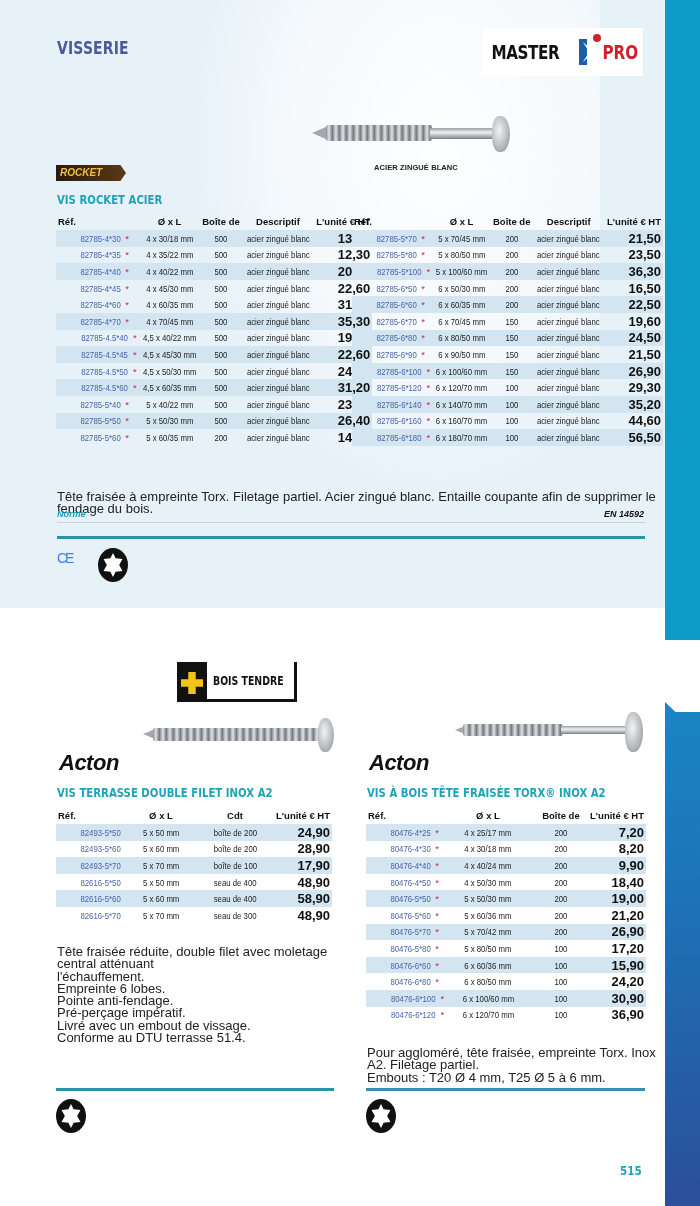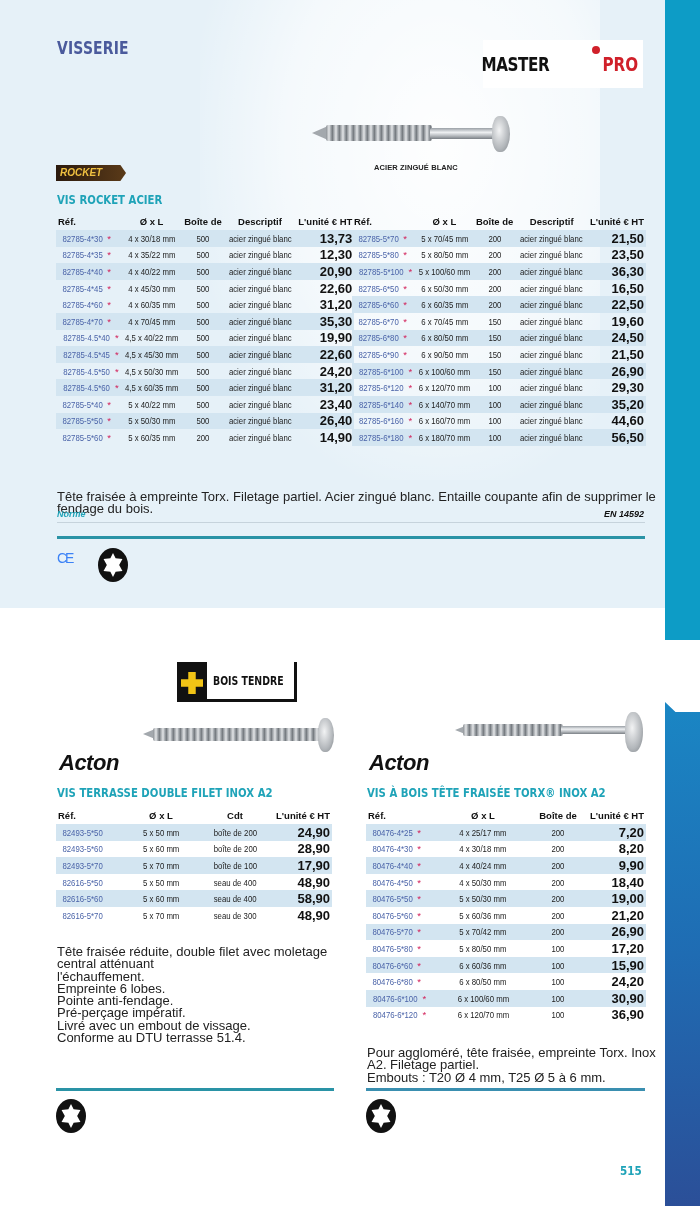--- a/index.html
+++ b/index.html
@@ -12,21 +12,21 @@
       background: radial-gradient(ellipse at 60% 30%, rgba(255,255,255,0.95) 0%, rgba(255,255,255,0.6) 45%, rgba(255,255,255,0) 75%); }
 
     
     .band-top { position: absolute; left: 665px; top: 0; width: 35px; height: 640px; background: #0d9cc6; }
     .band-bot { position: absolute; left: 665px; top: 702px; width: 35px; height: 504px;
       background: linear-gradient(180deg, #1a86c4 0%, #1f6cb3 50%, #2b4f98 100%);
       clip-path: polygon(0 0, 30% 10px, 100% 10px, 100% 100%, 0 100%); }
 
     .section-title { position: absolute; left: 57px; top: 38px; font-size: 17px; font-weight: bold; color: #4a5a9c; letter-spacing: 0.2px; font-family: "DejaVu Sans", sans-serif; transform: scaleX(0.82); transform-origin: left; }
 
-    .logo { position: absolute; left: 483px; top: 40px; width: 160px; height: 48px; background: #fff; display: flex; align-items: center; justify-content: flex-end; gap: 20px; }
+    .logo { position: absolute; left: 483px; top: 28px; width: 160px; height: 48px; background: #fff; display: flex; align-items: center; justify-content: space-between; gap: 11px; }
     .logo .master { font-weight: 900; font-size: 19px; color: #111; font-family: "DejaVu Sans", sans-serif; transform: scaleX(0.8); letter-spacing: -0.5px; }
     .logo .pro { font-weight: 900; font-size: 19px; color: #d0202a; font-family: "DejaVu Sans", sans-serif; transform: scaleX(0.8); }
     .logo .mark { width: 26px; height: 26px; background: #1e5ea8; position: relative; }
     .logo .mark::before { content: ""; position: absolute; left: 4px; top: 3px; width: 18px; height: 20px; background: #fff; clip-path: polygon(0 0, 45% 35%, 100% 0, 60% 50%, 100% 100%, 45% 65%, 0 100%, 35% 50%); }
     .logo .mark::after { content: ""; position: absolute; left: 14px; top: -5px; width: 8px; height: 8px; border-radius: 50%; background: #d0202a; }
 
     
     .screw { position: absolute; }
     .screw .shank { position: absolute; background: linear-gradient(180deg, #9aa0a6 0%, #eef0f2 40%, #b8bcc0 70%, #7a7f85 100%); border-radius: 2px; }
     .screw .thread { position: absolute; background: repeating-linear-gradient(90deg, #8b9095 0px, #e4e6e8 3px, #9ba0a5 5px, #6c7176 7px); border-radius: 2px; }
@@ -36,21 +36,21 @@
     .caption { position: absolute; left: 374px; top: 163px; font-size: 7.5px; font-weight: bold; color: #222; letter-spacing: 0.1px; }
 
     .rocket-badge { position: absolute; left: 56px; top: 165px; width: 70px; height: 16px; background: linear-gradient(90deg, #2b1a0e, #5a3a18); color: #f0c040; font-size: 10px; font-weight: bold; font-style: italic; padding-left: 4px; line-height: 16px; clip-path: polygon(0 0, 92% 0, 100% 50%, 92% 100%, 0 100%); }
 
     .prod-title { position: absolute; font-size: 13px; font-weight: bold; color: #1fa3b8; font-family: "DejaVu Sans", sans-serif; transform: scaleX(0.78); transform-origin: left; white-space: nowrap; }
 
     table.t { position: absolute; border-collapse: collapse; font-size: 10px; font-family: "Liberation Sans", sans-serif; }
     table.t th { font-weight: bold; text-align: center; font-size: 9.5px; height: 18px; color: #111; white-space: nowrap; }
     table.t td { height: 16.6px; white-space: nowrap; font-size: 9.5px; text-align: center; color: #222; }
     table.t tr.alt td { background: #d3e5f1; }
-    table.t td.ref { text-align: left; color: #4a63a8; padding-left: 2px; }
+    table.t td.ref { text-align: left; color: #4a63a8; padding-left: 20px; }
     table.t td.ref .star { color: #d2215a; }
     table.t td.price { text-align: right; font-weight: bold; font-size: 13px; color: #111; padding-right: 2px; }
     table.t th.left { text-align: left; padding-left: 2px; }
     table.t th.right { text-align: right; padding-right: 2px; }
     .narrow { display: inline-block; transform: scaleX(0.82); }
 
     .desc { position: absolute; font-size: 13px; line-height: 12.3px; color: #222; }
     .norme { position: absolute; left: 57px; top: 509px; font-size: 9px; font-weight: bold; font-style: italic; color: #1fa3b8; }
     .norme-val { position: absolute; left: 604px; top: 509px; font-size: 9px; font-weight: bold; font-style: italic; color: #111; text-align: center; }
     .thin-rule { position: absolute; height: 1px; background: #c6d3dc; }

